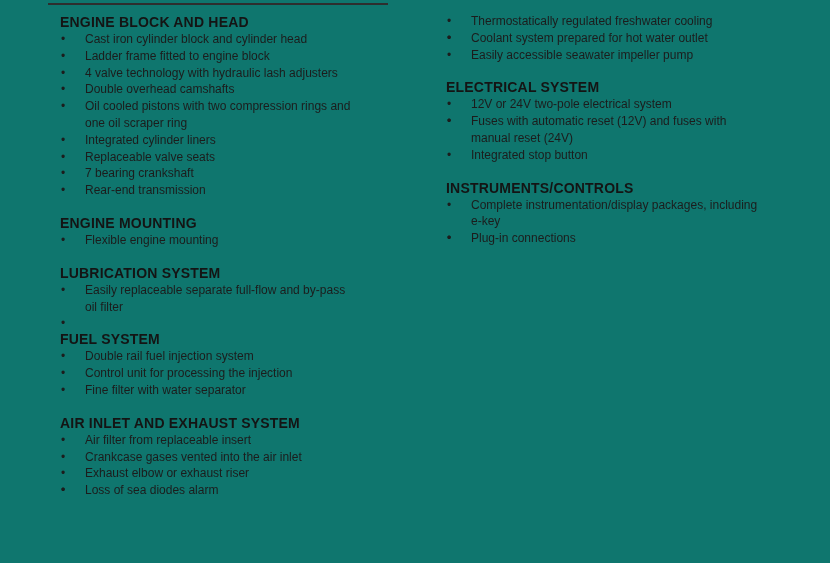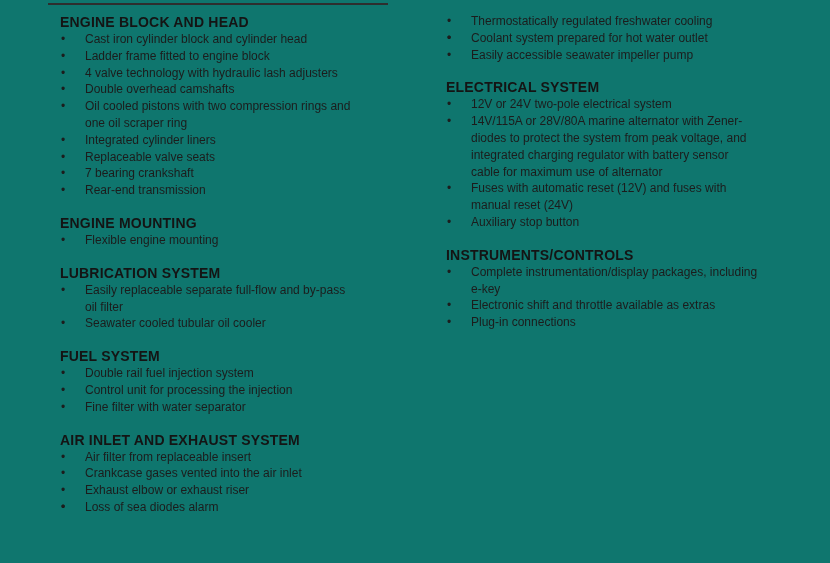--- a/index.html
+++ b/index.html
@@ -75,21 +75,21 @@
         <h3 class="sec-heading">ENGINE MOUNTING</h3>
         <ul class="sec-list">
           <li class="spec-item"><span class="bullet">•</span><span class="item-text">Flexible engine mounting</span></li>
         </ul>
       </div>
       <div class="section">
         <h3 class="sec-heading">LUBRICATION SYSTEM</h3>
         <ul class="sec-list">
           <li class="spec-item"><span class="bullet">•</span><span class="item-text">Easily replaceable separate full-flow and by-pass
 oil filter</span></li>
-          <li class="spec-item"><span class="bullet">•</span><span class="item-text">Seawater cooled tubular oil cooler</span></li>
+          <li class="spec-item"><span class="bullet">•</span></li>
         </ul>
       </div>
       <div class="section">
         <h3 class="sec-heading">FUEL SYSTEM</h3>
         <ul class="sec-list">
           <li class="spec-item"><span class="bullet">•</span><span class="item-text">Double rail fuel injection system</span></li>
           <li class="spec-item"><span class="bullet">•</span><span class="item-text">Control unit for processing the injection</span></li>
           <li class="spec-item"><span class="bullet">•</span><span class="item-text">Fine filter with water separator</span></li>
         </ul>
       </div>
@@ -110,32 +110,29 @@
           <li class="spec-item"><span class="bullet">•</span><span class="item-text">Thermostatically regulated freshwater cooling</span></li>
           <li class="spec-item"><span class="bullet">•</span></li>
           <li class="spec-item"><span class="bullet">•</span><span class="item-text">Coolant system prepared for hot water outlet</span></li>
           <li class="spec-item"><span class="bullet">•</span><span class="item-text">Easily accessible seawater impeller pump</span></li>
         </ul>
       </div>
       <div class="section">
         <h3 class="sec-heading">ELECTRICAL SYSTEM</h3>
         <ul class="sec-list">
           <li class="spec-item"><span class="bullet">•</span><span class="item-text">12V or 24V two-pole electrical system</span></li>
-          <li class="spec-item"><span class="bullet">•</span><span class="item-text">14V/115A or 28V/80A marine alternator with Zener-
-diodes to protect the system from peak voltage, and
-integrated charging regulator with battery sensor
-cable for maximum use of alternator</span></li>
+          <li class="spec-item"><span class="bullet">•</span></li>
           <li class="spec-item"><span class="bullet">•</span><span class="item-text">Fuses with automatic reset (12V) and fuses with
 manual reset (24V)</span></li>
-          <li class="spec-item"><span class="bullet">•</span><span class="item-text">Auxiliary stop button</span></li>
+          <li class="spec-item"><span class="bullet">•</span><span class="item-text">Integrated stop button</span></li>
         </ul>
       </div>
       <div class="section">
         <h3 class="sec-heading">INSTRUMENTS/CONTROLS</h3>
         <ul class="sec-list">
           <li class="spec-item"><span class="bullet">•</span><span class="item-text">Complete instrumentation/display packages, including
 e-key</span></li>
-          <li class="spec-item"><span class="bullet">•</span><span class="item-text">Electronic shift and throttle available as extras</span></li>
+          <li class="spec-item"><span class="bullet">•</span></li>
           <li class="spec-item"><span class="bullet">•</span><span class="item-text">Plug-in connections</span></li>
         </ul>
       </div>
     </div>
 </div>
 
 </body></html>

